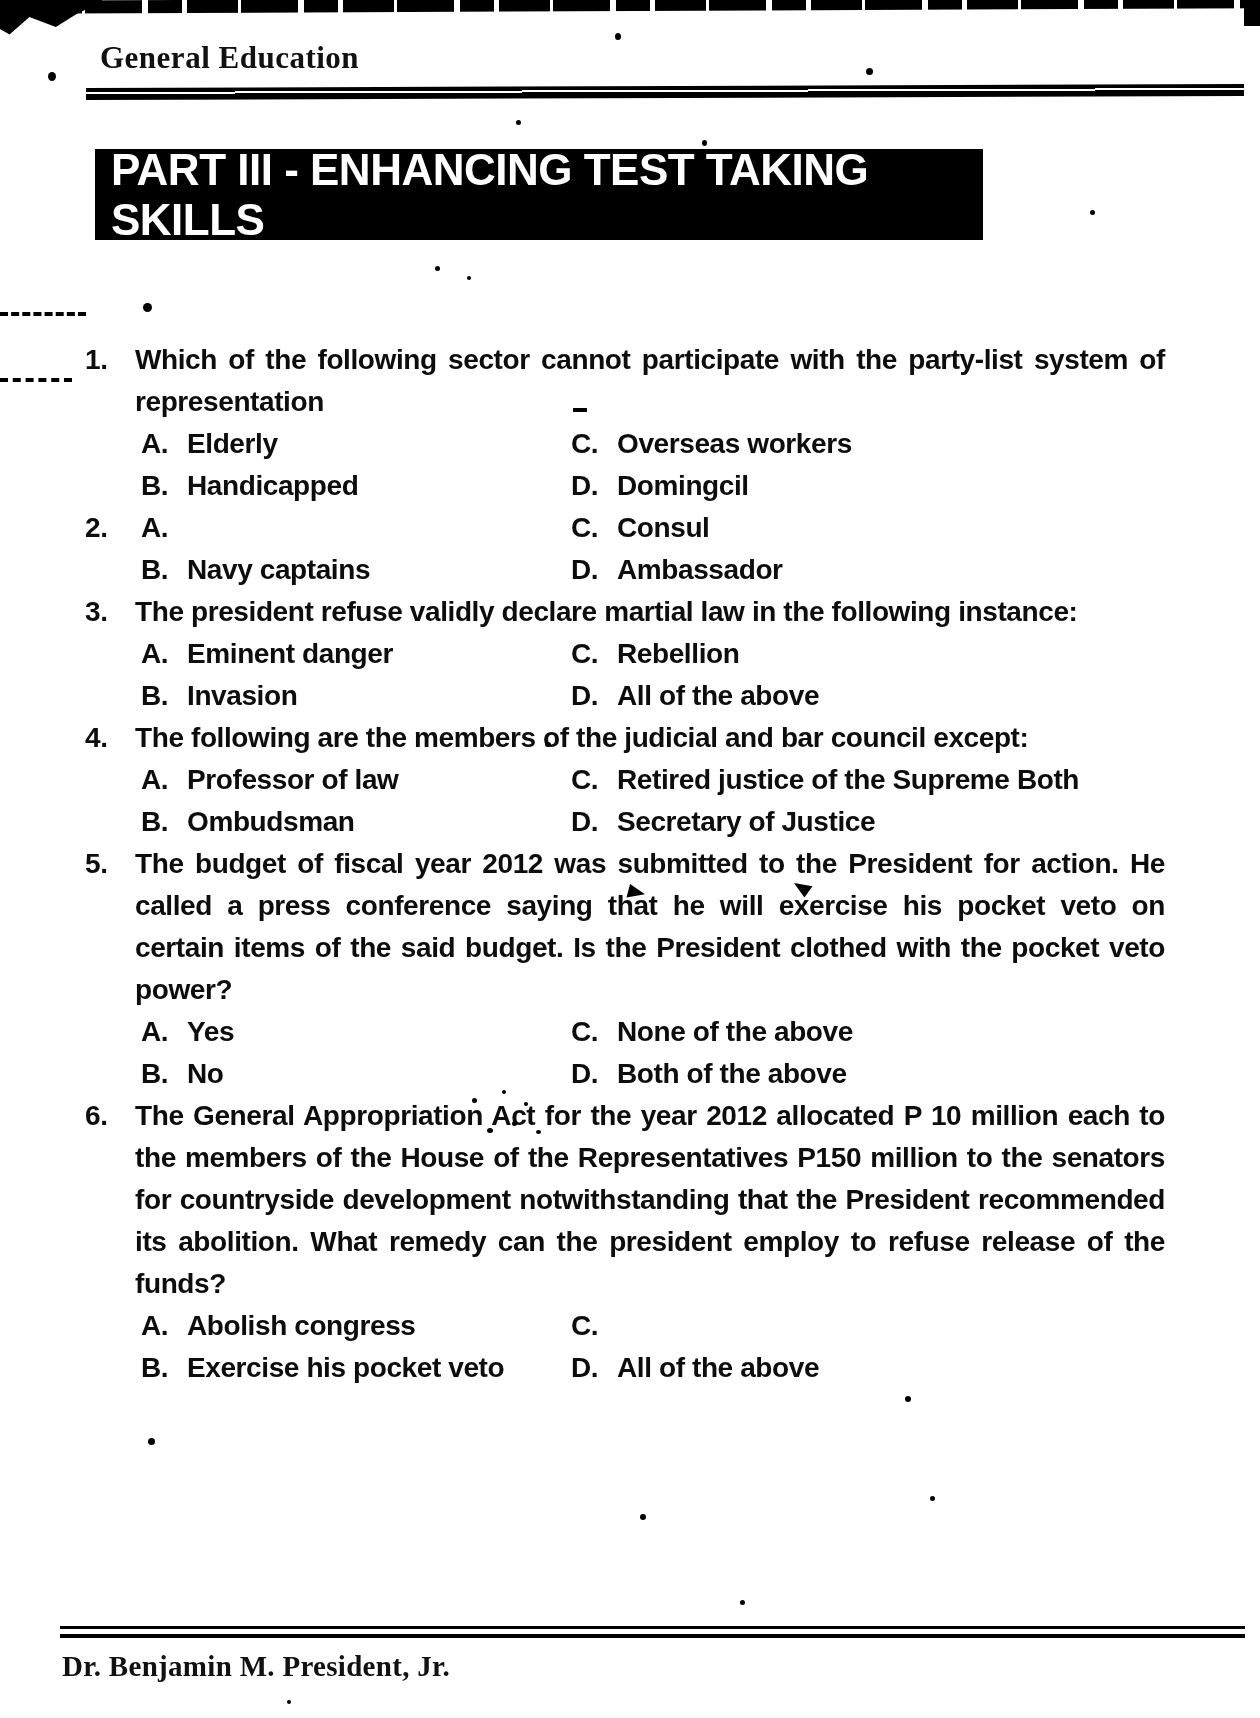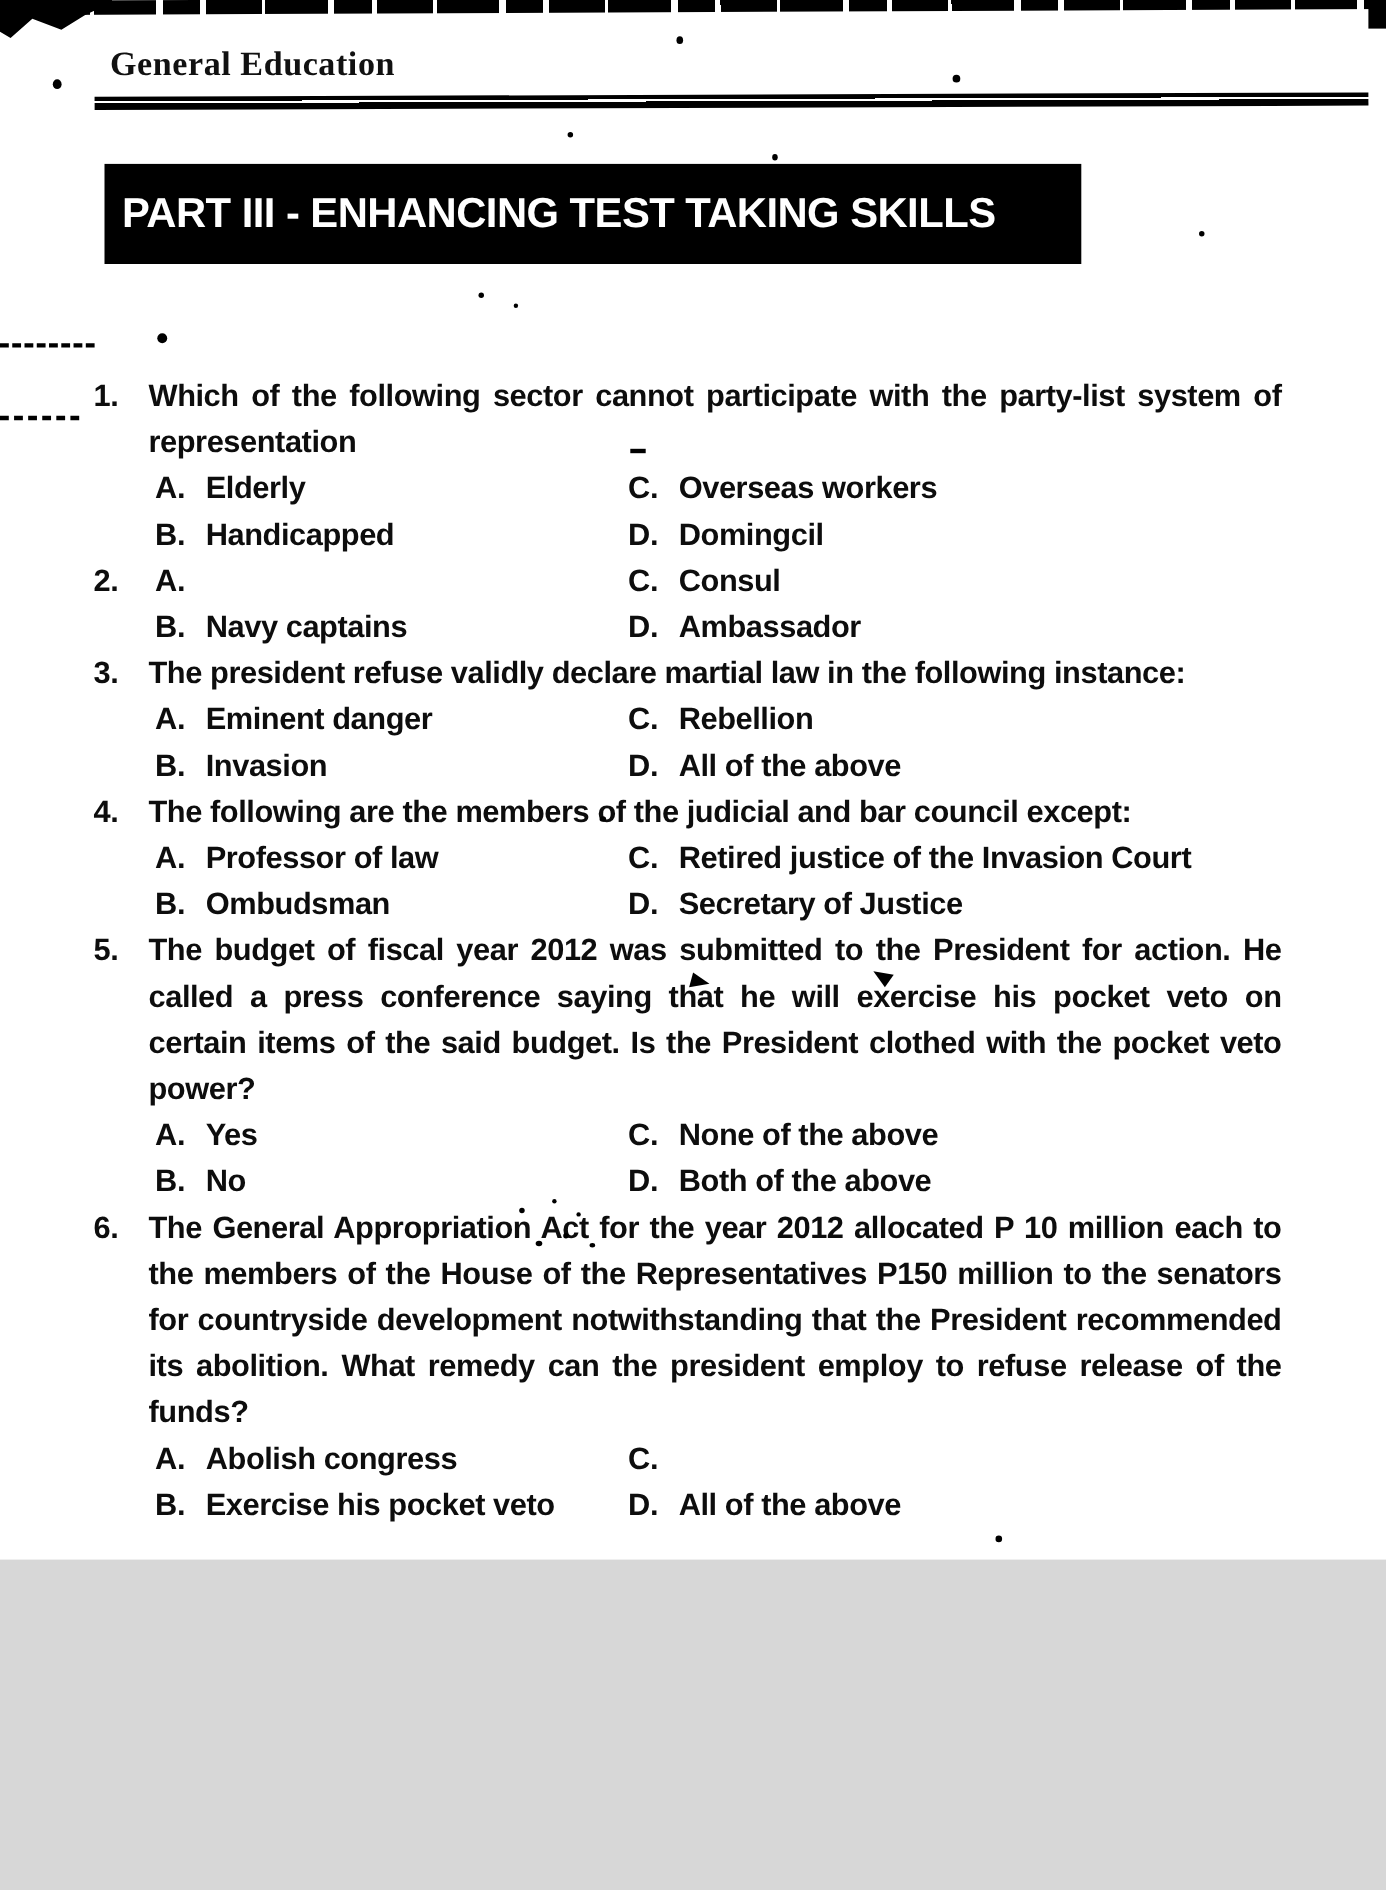--- a/index.html
+++ b/index.html
@@ -1,18 +1,18 @@
 <!DOCTYPE html>
 <html><head>
 <meta charset="utf-8">
 <style>
   html,body{margin:0;padding:0;background:#d7d7d7;}
   .page{
     position:relative;
-    width:1260px;height:1418px;
+    width:1260px;height:1718px;
     background:#ffffff;
     overflow:hidden;
     font-family:"Liberation Sans",sans-serif;
     font-weight:bold;
     color:#0d0d0d;
     letter-spacing:-0.4px;
     text-decoration:underline;
   }
 
   
@@ -48,21 +48,21 @@
     background:linear-gradient(180deg,#000 0 4px,#fff 4px 6px,#000 6px 12px);
     transform:rotate(-0.2deg);
   }
 
   
   .part-banner{
     position:absolute;left:95px;top:149px;width:888px;height:91px;
     background:#000;color:#fff;
     display:flex;align-items:center;
     padding-left:16px;box-sizing:border-box;
-    font-size:38px;letter-spacing:-0.5px;
+    font-size:44px;letter-spacing:-0.5px;
   }
 
   
   .questions{
     position:absolute;left:85px;top:339px;width:1135px;
     font-size:28px;line-height:42px;
   }
   .question{display:flex;}
   .qnum{width:50px;flex:none;}
   .qbody{width:1030px;flex:none;}
@@ -177,21 +177,21 @@
       <div class="qnum">4.</div>
       <div class="qbody">
         <div class="qtext">The following are the members of the judicial and bar council except:</div>
         <div class="opts">
           <div class="opt">
               <span class="letter">A.</span>
               <span class="optext">Professor of law</span>
             </div>
           <div class="opt">
               <span class="letter">C.</span>
-              <span class="optext">Retired justice of the Invasion Court</span>
+              <span class="optext">Retired justice of the Supreme Both</span>
             </div>
           <div class="opt">
               <span class="letter">B.</span>
               <span class="optext">Ombudsman</span>
             </div>
           <div class="opt">
               <span class="letter">D.</span>
               <span class="optext">Secretary of Justice</span>
             </div>
         </div>

